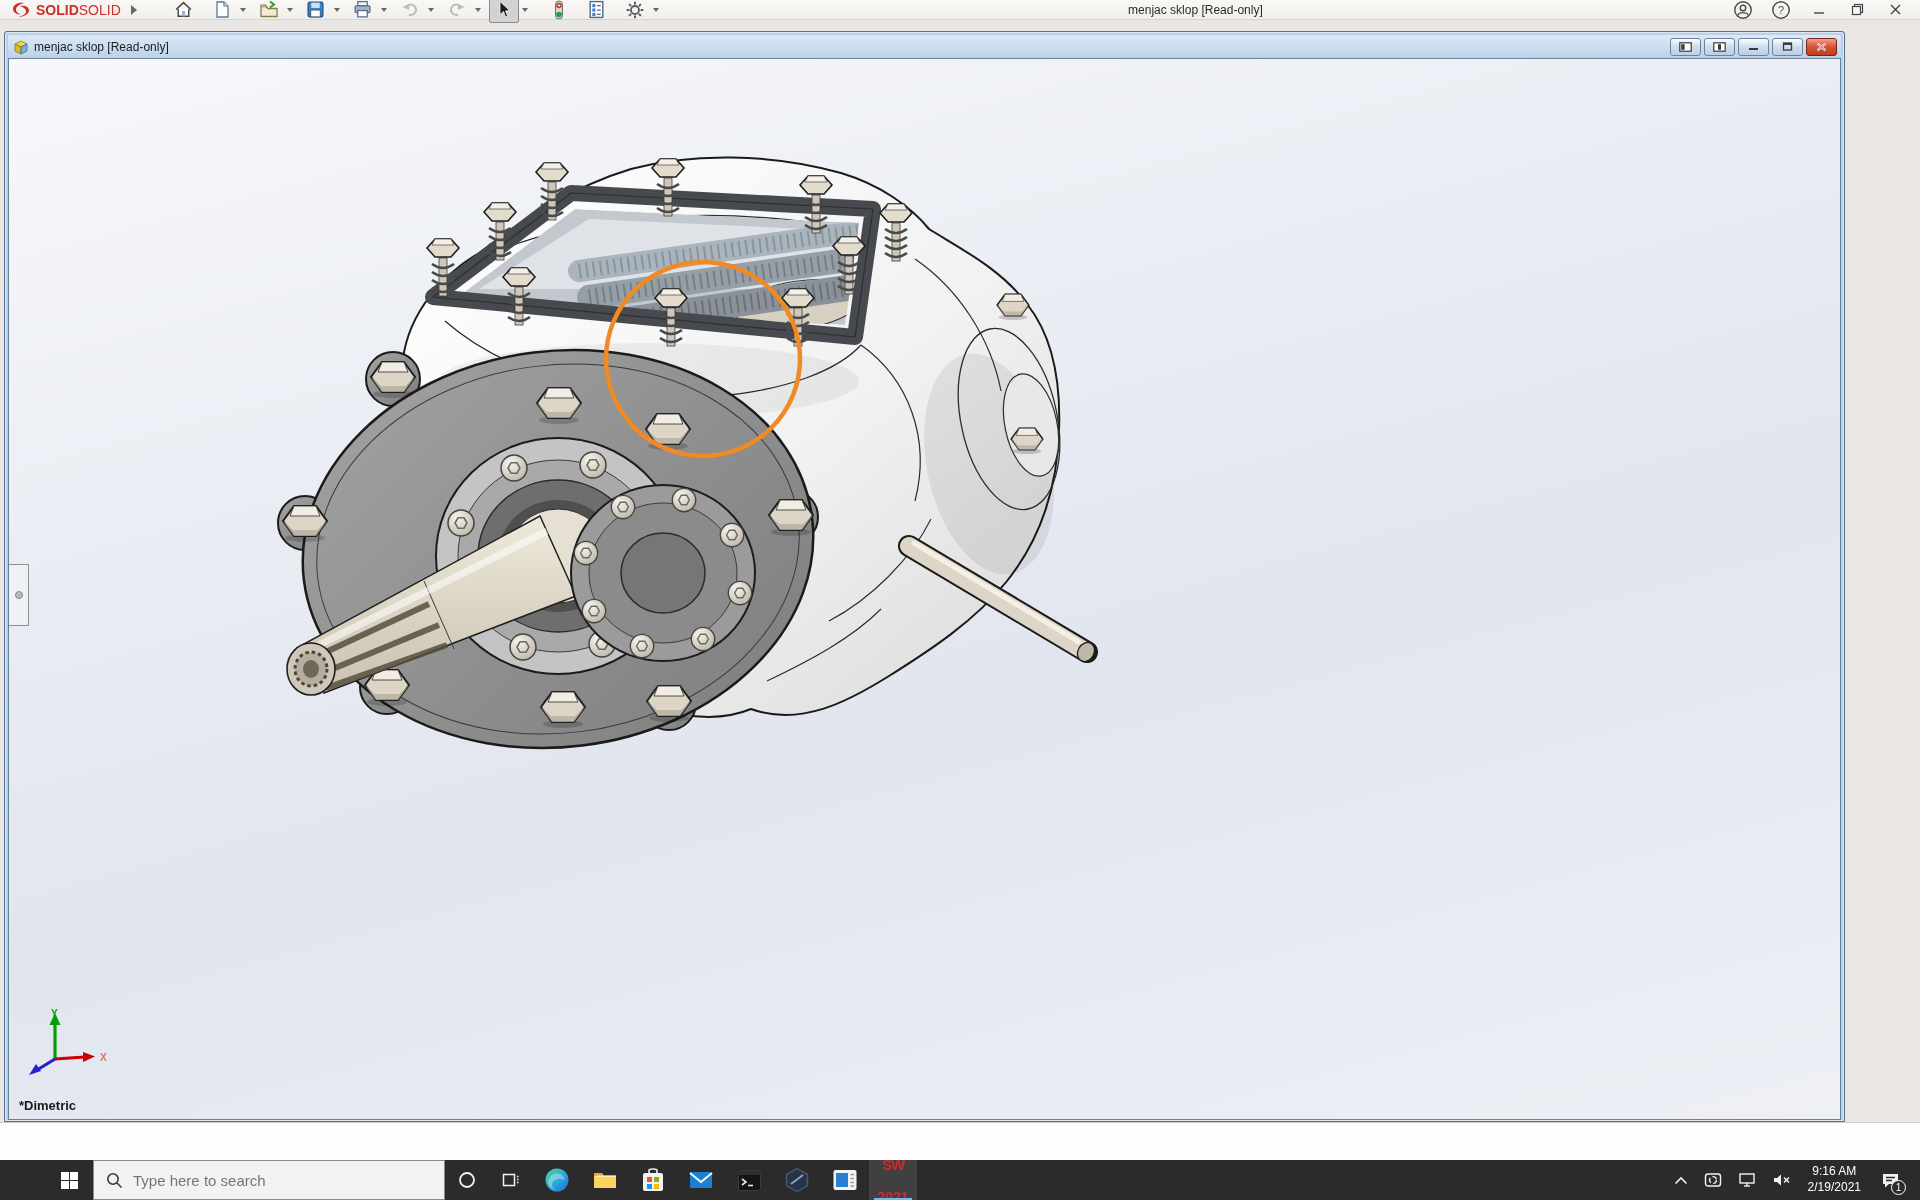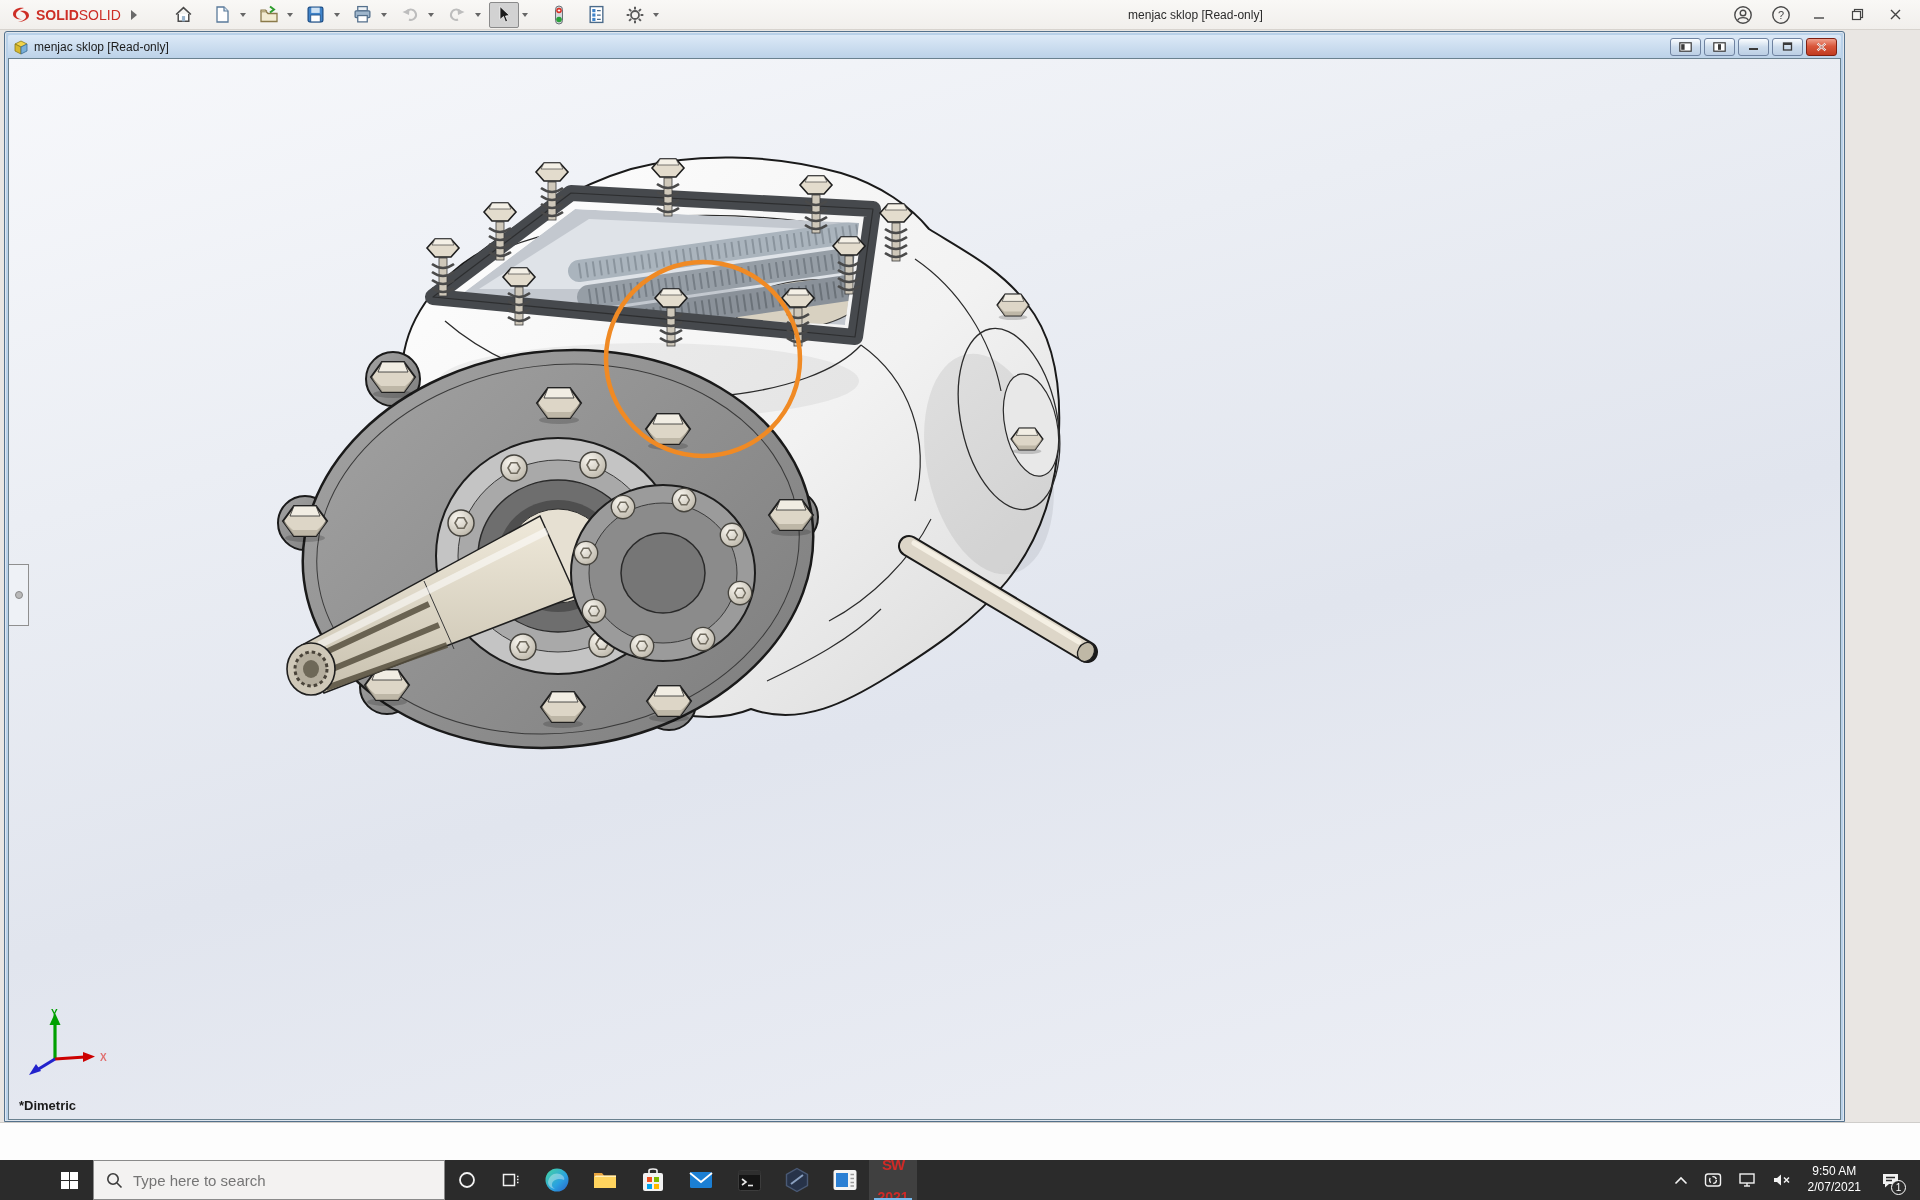--- a/index.html
+++ b/index.html
@@ -1,21 +1,21 @@
 <!DOCTYPE html>
 <html><head>
 <meta charset="utf-8">
 <style>
   * { margin:0; padding:0; box-sizing:border-box; }
   html,body { width:1920px; height:1200px; overflow:hidden; background:#e9e6e3;
               font-family:"Liberation Sans", sans-serif; }
   .app { position:relative; width:1920px; height:1200px; }
 
   
-  .titlebar { position:absolute; left:0; top:0; width:1920px; height:30px;
+  .titlebar { position:absolute; left:0; top:0; width:1920px; height:20px;
     background:linear-gradient(#f9f8f6,#f1efec); border-bottom:1px solid #d7d3ce;
     display:flex; align-items:center; z-index:30; }
   .brand { display:flex; align-items:center; gap:4px; padding-left:10px; }
   .flyout { margin-left:10px; width:0; height:0; border-top:5px solid transparent;
     border-bottom:5px solid transparent; border-left:6px solid #6a6a6a; cursor:pointer; }
   .toolbar { display:flex; align-items:center; margin-left:32px; gap:2px; }
   .tb-btn { height:26px; min-width:30px; padding:0 3px; display:flex; align-items:center;
     justify-content:center; border-radius:2px; border:1px solid transparent; }
   .tb-btn.active { background:#d2d2d2; border-color:#8a8a8a; }
   .caret { width:0; height:0; border-left:3.5px solid transparent; border-right:3.5px solid transparent;
@@ -589,22 +589,22 @@
           <line x1="9" y1="11" x2="9" y2="14" stroke="#f2f2f2" stroke-width="1.4"></line>
         </svg>
       </div>
       <div class="tray-btn">
         <svg width="19" height="16" viewBox="0 0 19 16">
           <polygon points="2,6 5,6 9,2.5 9,13.5 5,10 2,10" fill="#f2f2f2"></polygon>
           <path d="M12,5.5 L17,10.5 M17,5.5 L12,10.5" stroke="#f2f2f2" stroke-width="1.5"></path>
         </svg>
       </div>
       <div class="clock">
-        <div>9:50 AM</div>
-        <div>2/07/2021</div>
+        <div>9:16 AM</div>
+        <div>2/19/2021</div>
       </div>
       <div class="tray-btn action-center">
         <svg width="19" height="17" viewBox="0 0 19 17">
           <path d="M2,2 H17 V12 H8 L4,15.5 V12 H2 Z" fill="#f2f2f2"></path>
           <path d="M5,5.5 H14 M5,8.5 H11" stroke="#2b2b2b" stroke-width="1.3"></path>
         </svg>
         <div class="ac-badge">1</div>
       </div>
       <div class="show-desktop"></div>
     </div>

